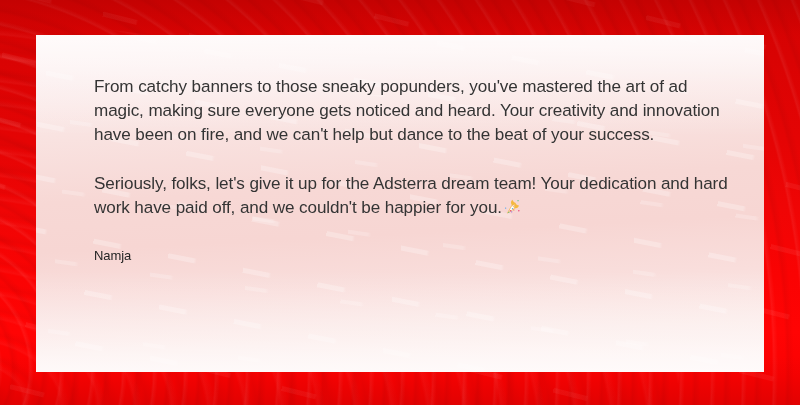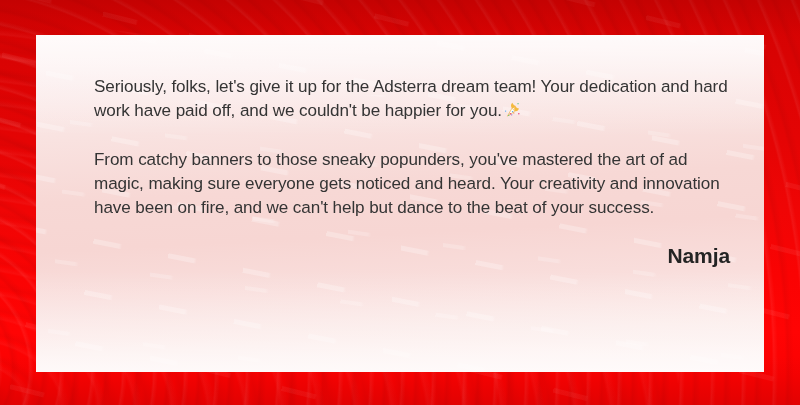--- a/index.html
+++ b/index.html
@@ -203,26 +203,25 @@
     color: #343434;
     letter-spacing: -0.1px;
     font-weight: 400;
   }
   .para + .para {
     margin-top: 24.2px;
   }
   .signature {
     margin: 0;
     margin-top: 24.2px;
-    font-size: 21px;
+    font-size: 13px;
     line-height: 24.2px;
     color: #242424;
-    font-weight: 700;
+    font-weight: 400;
     letter-spacing: -0.1px;
-    text-align: right;
   }
   
   .confetti-icon {
     display: inline-block;
     width: 19px;
     height: 19px;
     vertical-align: -3px;
     margin-left: 1px;
   }
 </style>
@@ -236,34 +235,34 @@
   <div class="bg-swirl2"></div>
   <div class="bg-dashes"></div>
   <div class="bg-vignette"></div>
 
   <div id="card">
     <div class="card-streaks"></div>
     <div class="card-streaks2"></div>
     <div class="card-fade"></div>
 
     <div class="card-body">
+
+      <p class="para">From catchy banners to those sneaky popunders, you've mastered the art of ad magic, making sure everyone gets noticed and heard. Your creativity and innovation have been on fire, and we can't help but dance to the beat of your success.</p>
 
       <p class="para"><span>Seriously, folks, let's give it up for the Adsterra dream team! Your dedication and hard work have paid off, and we couldn't be happier for you.</span><span class="confetti-icon"><svg viewBox="0 0 36 36" width="19" height="19" xmlns="http://www.w3.org/2000/svg">
               <path d="M8.5 30.5 L17 15.5 L22.5 21 L8.5 30.5 Z" fill="#fff" stroke="#e8b23c" stroke-width="1.3"></path>
               <path d="M16.6 15.3 C14.2 11.6 14.9 7.2 18 5.2 C18.9 8.4 21.1 10.6 24.2 11.4 C22.3 14.6 19.6 16 16.6 15.3 Z" fill="#f4b93f"></path>
               <path d="M22.6 21.1 C26.4 22 29.4 19.6 30.3 16.1 C27.3 15.8 24.6 14.1 23.4 11.4 C20.8 13.3 20.7 18.1 22.6 21.1 Z" fill="#f4b93f"></path>
               <circle cx="14" cy="26" r="1.5" fill="#e8457a"></circle>
               <circle cx="18" cy="22" r="1.3" fill="#4aa3f0"></circle>
               <circle cx="11" cy="29" r="1.2" fill="#49c07f"></circle>
               <circle cx="16.5" cy="28" r="1.2" fill="#8b5fd6"></circle>
               <circle cx="20.5" cy="24.5" r="1.1" fill="#f07c2a"></circle>
               <circle cx="30" cy="26" r="1.4" fill="#e8457a"></circle>
               <circle cx="5" cy="21" r="1.3" fill="#4aa3f0"></circle>
               <circle cx="28.5" cy="7" r="1.2" fill="#49c07f"></circle>
             </svg></span></p>
 
-      <p class="para">From catchy banners to those sneaky popunders, you've mastered the art of ad magic, making sure everyone gets noticed and heard. Your creativity and innovation have been on fire, and we can't help but dance to the beat of your success.</p>
-
       <p class="signature">Namja</p>
 
     </div>
   </div>
 </div>
 
 </body></html>

